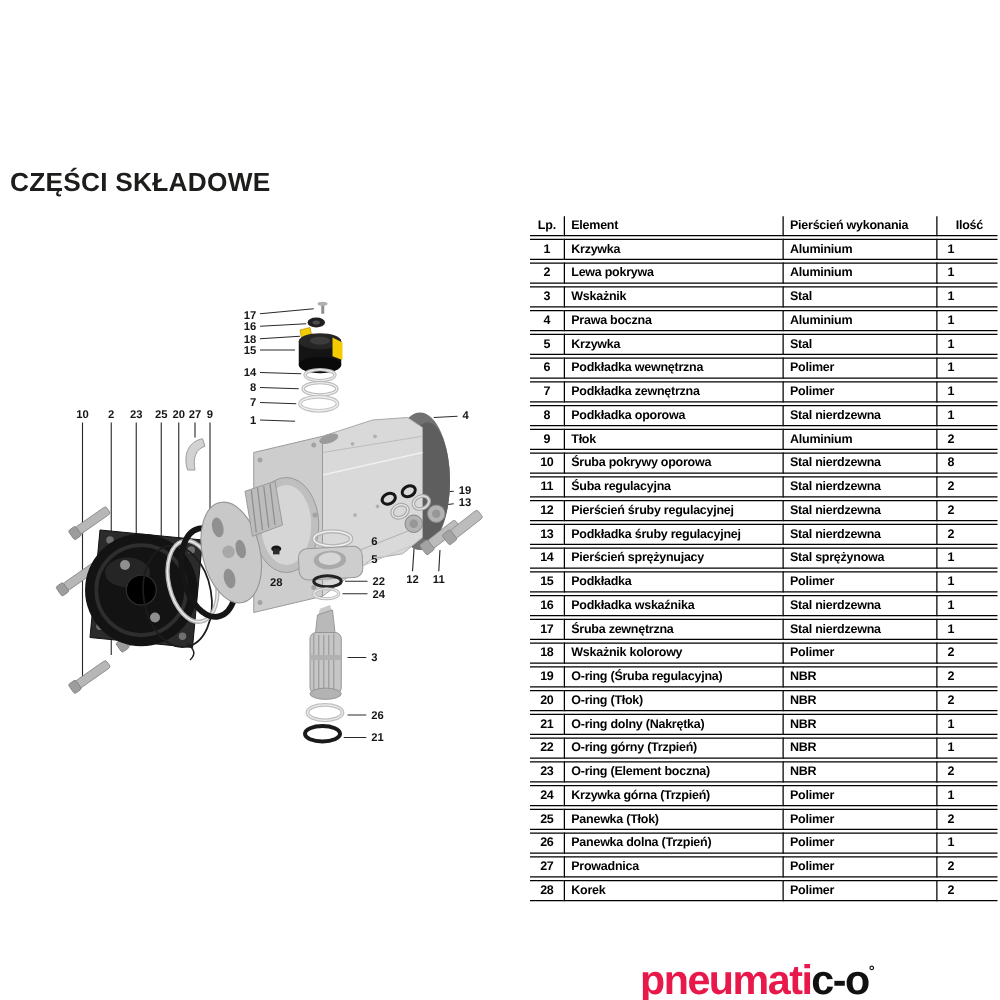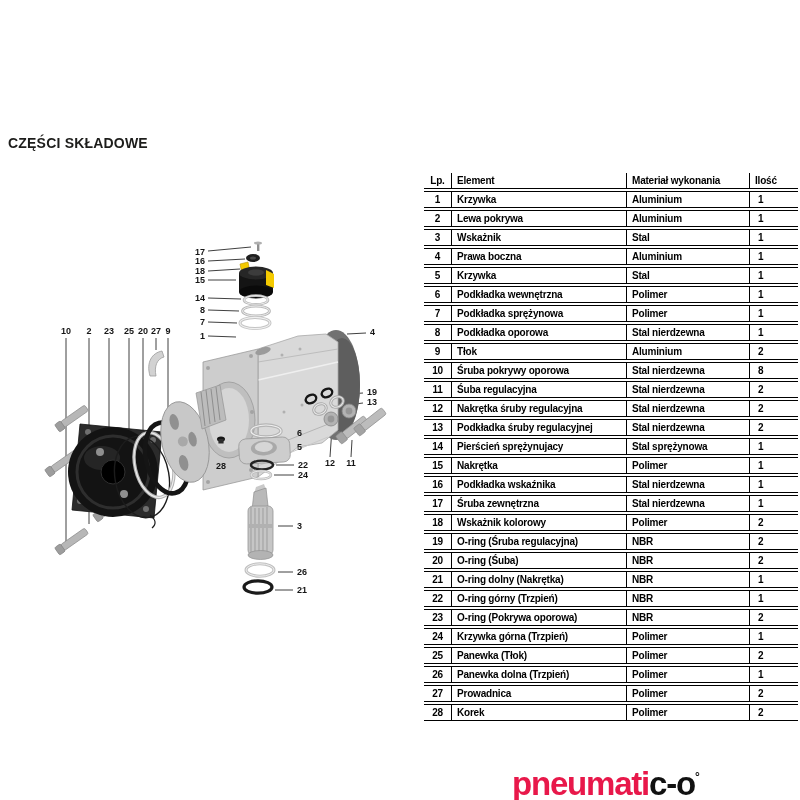--- a/index.html
+++ b/index.html
@@ -3,39 +3,39 @@
 <meta charset="utf-8">
 <style>
   html,body{margin:0;padding:0}
   body{
     width:800px;height:800px;position:relative;overflow:hidden;
     background:#ffffff;
     font-family:"Liberation Sans",sans-serif;
   }
   .page-title{
     position:absolute;left:8px;top:135px;
-    font-size:14px;font-weight:700;color:#1d1d1b;letter-spacing:.2px;
+    font-size:21px;font-weight:700;color:#1d1d1b;letter-spacing:.2px;
   }
   
   .parts-table{
     position:absolute;left:424px;top:171px;width:374px;
     border-collapse:separate;border-spacing:0 2px;table-layout:fixed;
     font-size:10px;font-weight:700;color:#000;
   }
   .parts-table th,.parts-table td{
     height:15px;line-height:15px;padding:0 2px 0 5px;
     border-top:1px solid #000;border-bottom:1px solid #000;
     overflow:hidden;white-space:nowrap;text-align:left;
     letter-spacing:-.2px;
   }
   .parts-table th{border-top:none}
   .parts-table .c-lp{text-align:center;padding:0}
   .parts-table .c-el,.parts-table .c-mat,.parts-table .c-qty{border-left:1px solid #000}
   .parts-table td.c-qty{padding-left:8px}
-  .parts-table th.c-qty{text-align:left}
+  .parts-table th.c-qty{text-align:center}
   
   .diagram{position:absolute;left:40px;top:236px}
   #callout-labels text{
     font-family:"Liberation Sans",sans-serif;
     font-size:9px;font-weight:700;fill:#161616;
   }
   
   .logo{
     position:absolute;left:512px;top:758px;
     font-weight:700;font-size:33px;letter-spacing:-1.2px;line-height:38px;
@@ -259,21 +259,21 @@
   <colgroup>
       <col style="width:27px">
       <col style="width:175px">
       <col style="width:123px">
       <col style="width:49px">
     </colgroup>
   <thead>
     <tr>
       <th class="c-lp">Lp.</th>
       <th class="c-el">Element</th>
-      <th class="c-mat">Materiał wykonania</th>
+      <th class="c-mat">Pierścień wykonania</th>
       <th class="c-qty">Ilość</th>
     </tr>
   </thead>
   <tbody>
       <tr>
         <td class="c-lp">1</td>
         <td class="c-el">Krzywka</td>
         <td class="c-mat">Aluminium</td>
         <td class="c-qty">1</td>
       </tr>
@@ -302,21 +302,21 @@
         <td class="c-qty">1</td>
       </tr>
       <tr>
         <td class="c-lp">6</td>
         <td class="c-el">Podkładka wewnętrzna</td>
         <td class="c-mat">Polimer</td>
         <td class="c-qty">1</td>
       </tr>
       <tr>
         <td class="c-lp">7</td>
-        <td class="c-el">Podkładka sprężynowa</td>
+        <td class="c-el">Podkładka zewnętrzna</td>
         <td class="c-mat">Polimer</td>
         <td class="c-qty">1</td>
       </tr>
       <tr>
         <td class="c-lp">8</td>
         <td class="c-el">Podkładka oporowa</td>
         <td class="c-mat">Stal nierdzewna</td>
         <td class="c-qty">1</td>
       </tr>
       <tr>
@@ -332,39 +332,39 @@
         <td class="c-qty">8</td>
       </tr>
       <tr>
         <td class="c-lp">11</td>
         <td class="c-el">Śuba regulacyjna</td>
         <td class="c-mat">Stal nierdzewna</td>
         <td class="c-qty">2</td>
       </tr>
       <tr>
         <td class="c-lp">12</td>
-        <td class="c-el">Nakrętka śruby regulacyjna</td>
+        <td class="c-el">Pierścień śruby regulacyjnej</td>
         <td class="c-mat">Stal nierdzewna</td>
         <td class="c-qty">2</td>
       </tr>
       <tr>
         <td class="c-lp">13</td>
         <td class="c-el">Podkładka śruby regulacyjnej</td>
         <td class="c-mat">Stal nierdzewna</td>
         <td class="c-qty">2</td>
       </tr>
       <tr>
         <td class="c-lp">14</td>
         <td class="c-el">Pierścień sprężynujacy</td>
         <td class="c-mat">Stal sprężynowa</td>
         <td class="c-qty">1</td>
       </tr>
       <tr>
         <td class="c-lp">15</td>
-        <td class="c-el">Nakrętka</td>
+        <td class="c-el">Podkładka</td>
         <td class="c-mat">Polimer</td>
         <td class="c-qty">1</td>
       </tr>
       <tr>
         <td class="c-lp">16</td>
         <td class="c-el">Podkładka wskaźnika</td>
         <td class="c-mat">Stal nierdzewna</td>
         <td class="c-qty">1</td>
       </tr>
       <tr>
@@ -380,39 +380,39 @@
         <td class="c-qty">2</td>
       </tr>
       <tr>
         <td class="c-lp">19</td>
         <td class="c-el">O-ring (Śruba regulacyjna)</td>
         <td class="c-mat">NBR</td>
         <td class="c-qty">2</td>
       </tr>
       <tr>
         <td class="c-lp">20</td>
-        <td class="c-el">O-ring (Śuba)</td>
+        <td class="c-el">O-ring (Tłok)</td>
         <td class="c-mat">NBR</td>
         <td class="c-qty">2</td>
       </tr>
       <tr>
         <td class="c-lp">21</td>
         <td class="c-el">O-ring dolny (Nakrętka)</td>
         <td class="c-mat">NBR</td>
         <td class="c-qty">1</td>
       </tr>
       <tr>
         <td class="c-lp">22</td>
         <td class="c-el">O-ring górny (Trzpień)</td>
         <td class="c-mat">NBR</td>
         <td class="c-qty">1</td>
       </tr>
       <tr>
         <td class="c-lp">23</td>
-        <td class="c-el">O-ring (Pokrywa oporowa)</td>
+        <td class="c-el">O-ring (Element boczna)</td>
         <td class="c-mat">NBR</td>
         <td class="c-qty">2</td>
       </tr>
       <tr>
         <td class="c-lp">24</td>
         <td class="c-el">Krzywka górna (Trzpień)</td>
         <td class="c-mat">Polimer</td>
         <td class="c-qty">1</td>
       </tr>
       <tr>

